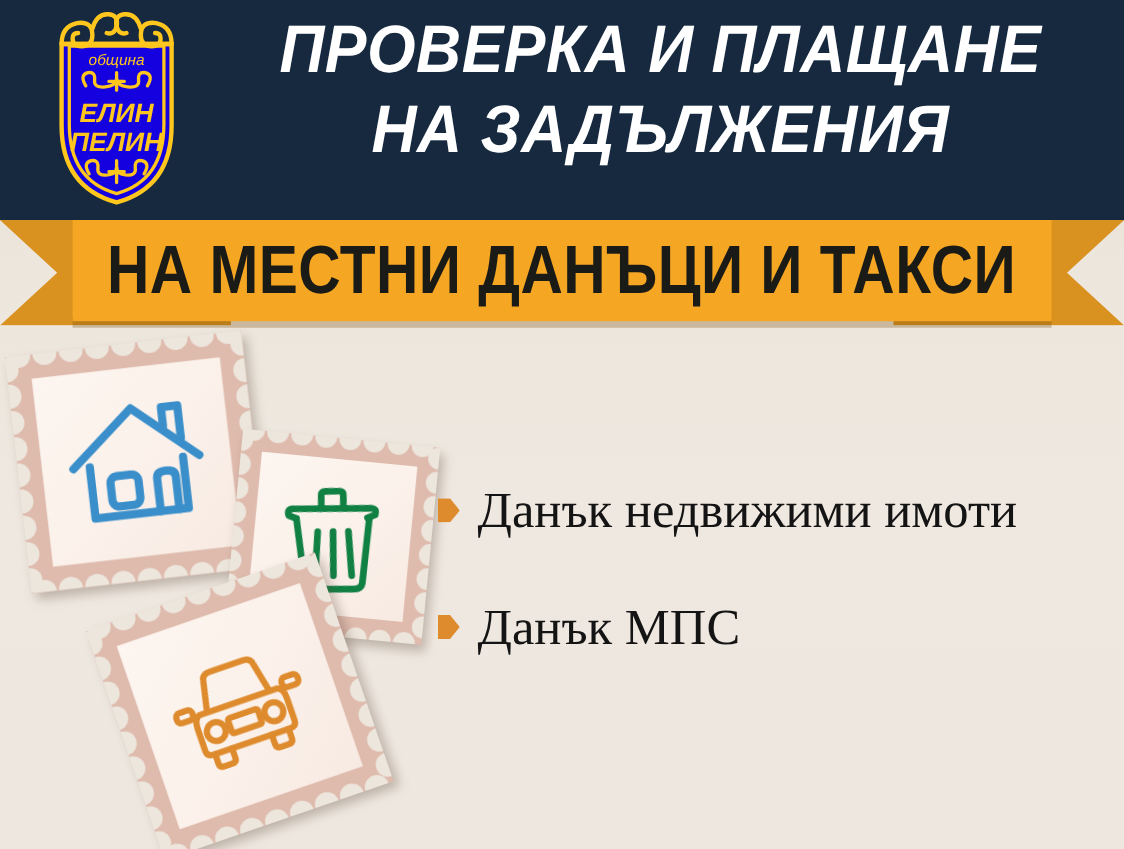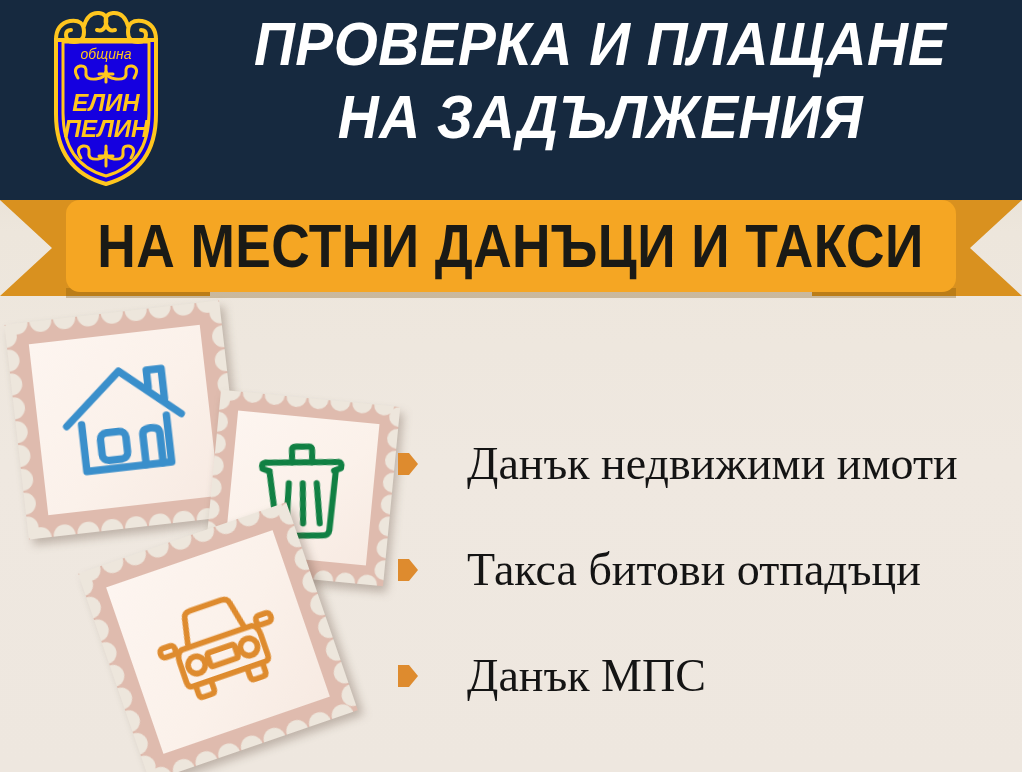--- a/index.html
+++ b/index.html
@@ -65,21 +65,21 @@
   }
   .ribbon-shadow{
     position:absolute;left:66px;top:92px;width:890px;height:10px;
     background:rgba(120,80,10,0.30);
     filter:blur(0.5px);
   }
   .ribbon-band{
     position:absolute;left:66px;top:200px;width:890px;height:92px;
     background:#F5A623;
     z-index:7;
-    display:flex;align-items:center;justify-content:center;border-radius:14px;
+    display:flex;align-items:center;justify-content:center;
   }
   .ribbon-text{
     color:#1A1A16;
     font-family:"Liberation Sans",sans-serif;
     font-weight:bold;
     font-size:62px;
     line-height:1;
     letter-spacing:0.5px;
     transform:scaleX(0.86);
     transform-origin:center;
@@ -113,21 +113,20 @@
 
   
   .list{
     position:absolute;left:398px;top:424px;width:615px;
     z-index:4;
   }
   .list-item{
     display:flex;align-items:center;
     height:80px;
     margin-bottom:26px;
-    gap:33px;
   }
   .bullet{
     flex:0 0 auto;width:20px;height:22px;margin-right:16px;
     background:#DE8B2E;
     clip-path:polygon(0 0,11px 0,20px 11px,11px 22px,0 22px);
   }
   .item-label{
     font-family:"Liberation Serif",serif;
     font-size:46px;
     color:#141414;
@@ -355,24 +354,20 @@
     </div>
   </div>
 
   <div class="list">
 
     <div class="list-item">
       <span class="bullet"></span>
       <span class="item-label">Данък недвижими имоти</span>
     </div>
 
-    <div class="list-item">
-      <span class="bullet"></span>
-      <span class="item-label">Такса битови отпадъци</span>
-    </div>
 
     <div class="list-item">
       <span class="bullet"></span>
       <span class="item-label">Данък МПС</span>
     </div>
 
   </div>
 
 </div>
 

